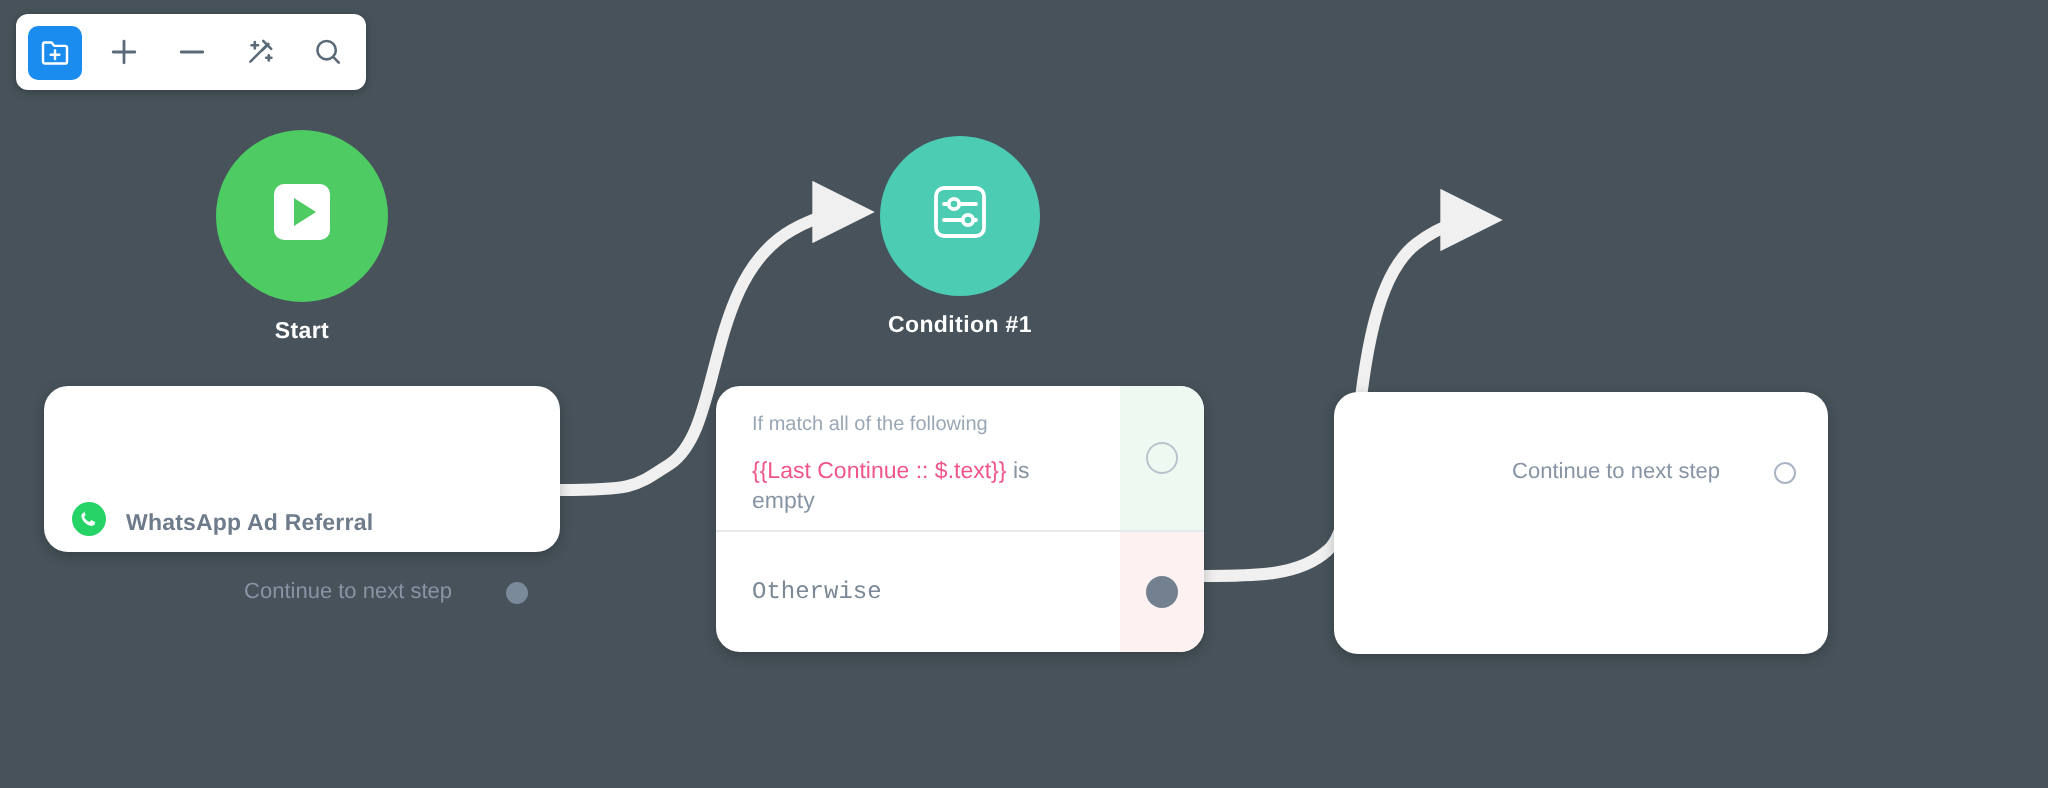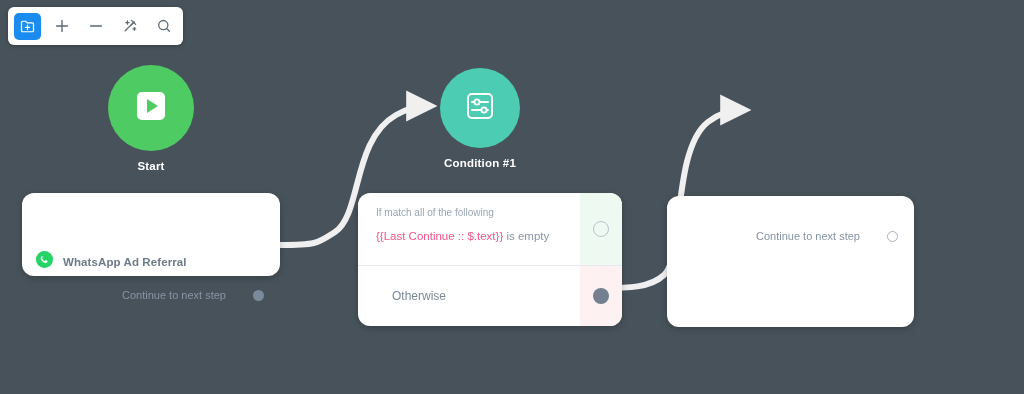--- a/index.html
+++ b/index.html
@@ -101,40 +101,41 @@
   .port {
     width: 11px; height: 11px; border-radius: 50%;
     flex: none;
   }
   .port-filled { background: #7b8a9b; }
   .port-open { background: transparent; border: 1.5px solid #a9b5c2; }
 
   
   #card-condition {
     left: 358px; top: 193px;
-    width: 264px; height: 133px;
+    width: 244px; height: 133px;
     overflow: hidden;
   }
   .cond-row { display: flex; }
   .cond-body { flex: 1; padding: 14px 14px 0 18px; }
   .cond-port {
     width: 42px; flex: none;
     display: flex; align-items: center; justify-content: center;
   }
   .cond-row-true { height: 72px; }
   .cond-row-true .cond-port { background: #eef9f2; }
   .cond-row-false { height: 61px; border-top: 1px solid #e6eaee; }
   .cond-row-false .cond-port { background: #fdf1f2; }
   .cond-header { font-size: 10px; color: #9aa7b4; margin-bottom: 11px; }
   .cond-expr { font-size: 11.5px; color: #8794a4; line-height: 1.3; }
   .cond-expr .var { color: #f0558b; }
   .cond-otherwise {
     font-size: 12px; color: #7b8896;
     display: flex; align-items: center; height: 100%;
-    padding-left: 34px;
+    padding-left: 18px;
+    font-family: Liberation Mono, monospace;
   }
   .port-lg { width: 16px; height: 16px; border-radius: 50%; }
   .port-lg.port-open { border: 1.5px solid #b9c3cd; }
   .port-lg.port-filled { background: #72808f; }
 
   
   #card-send {
     left: 667px; top: 196px;
     width: 247px; height: 131px;
     padding: 14px 16px 0 16px;

